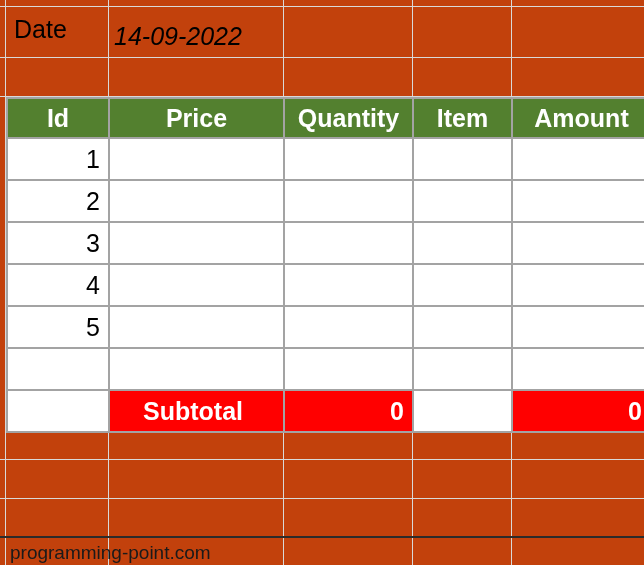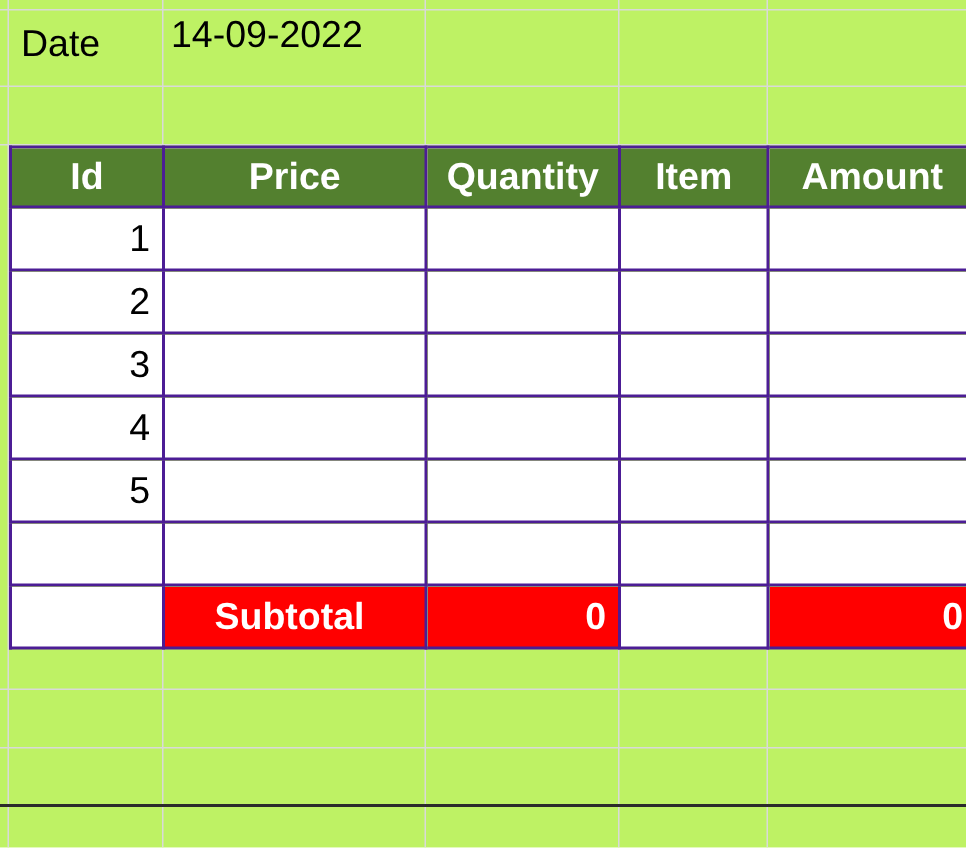--- a/index.html
+++ b/index.html
@@ -7,21 +7,21 @@
     padding: 0;
     background: #ffffff;
   }
   body {
     font-family: "Liberation Sans", sans-serif;
   }
   #sheet {
     position: relative;
     width: 644px;
     height: 565px;
-    background: #bef264;
+    background: #c2410c;
     overflow: hidden;
   }
 
   
   .grid-layer {
     position: absolute;
     left: 0; top: 0;
     width: 644px; height: 565px;
     pointer-events: none;
   }
@@ -49,35 +49,36 @@
     line-height: 1;
   }
 
   
   #date-label {
     left: 14px;
     top: 17px;
   }
   #date-value {
     left: 114px;
-    top: 11px;
+    top: 24px;
+    font-style: italic;
   }
 
   
   table.invoice {
     position: absolute;
     left: 6px;
     top: 97px;
     width: 644px;
     border-collapse: collapse;
     table-layout: fixed;
   }
   table.invoice td,
   table.invoice th {
-    border: 2px solid #4c1d95;
+    border: 2px solid #a3a3a3;
     padding: 0 8px;
     height: 40px;
     font-size: 25px;
     color: #000000;
     background: #ffffff;
     overflow: hidden;
     white-space: nowrap;
   }
   table.invoice thead th {
     background: #53802f;
@@ -215,14 +216,15 @@
         <td class="num"></td>
         <td class="st-filled st-label">Subtotal</td>
         <td class="st-filled st-num">0</td>
         <td class="st-empty num"></td>
         <td class="st-filled st-num">0</td>
       </tr>
     </tbody>
   </table>
 
   <div id="footer-rule"></div>
+  <div id="footer-text">programming-point.com</div>
 
 </div>
 
 </body></html>

